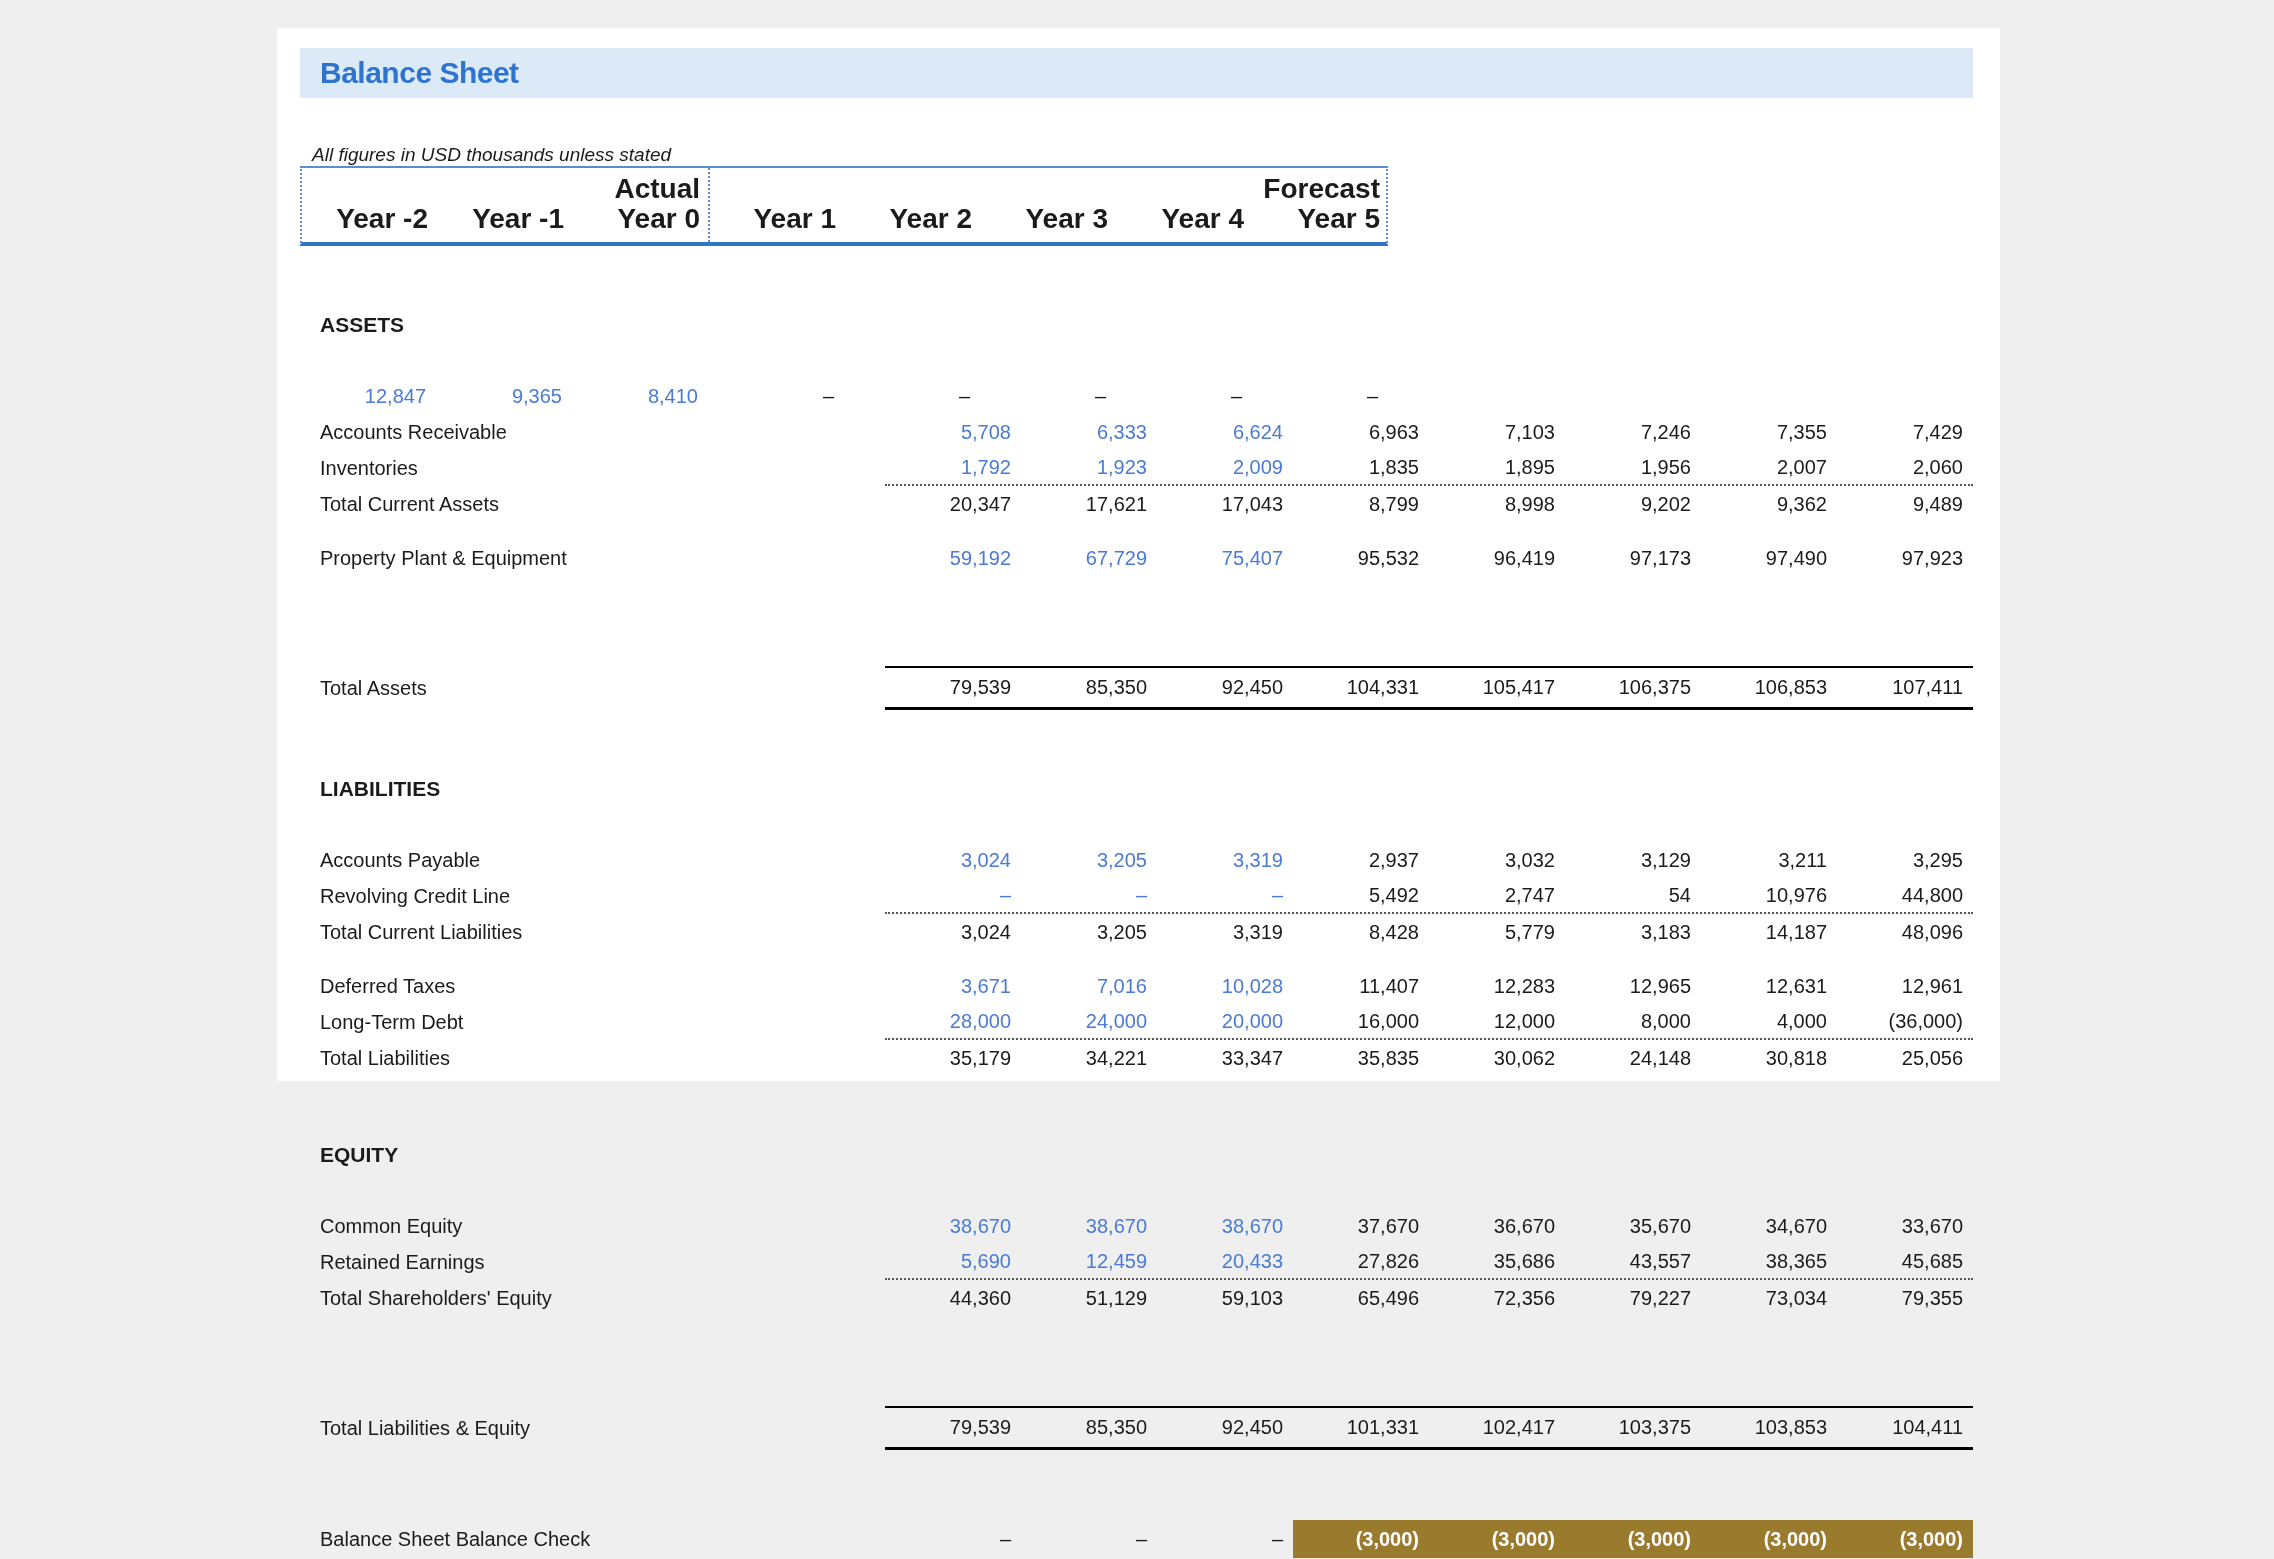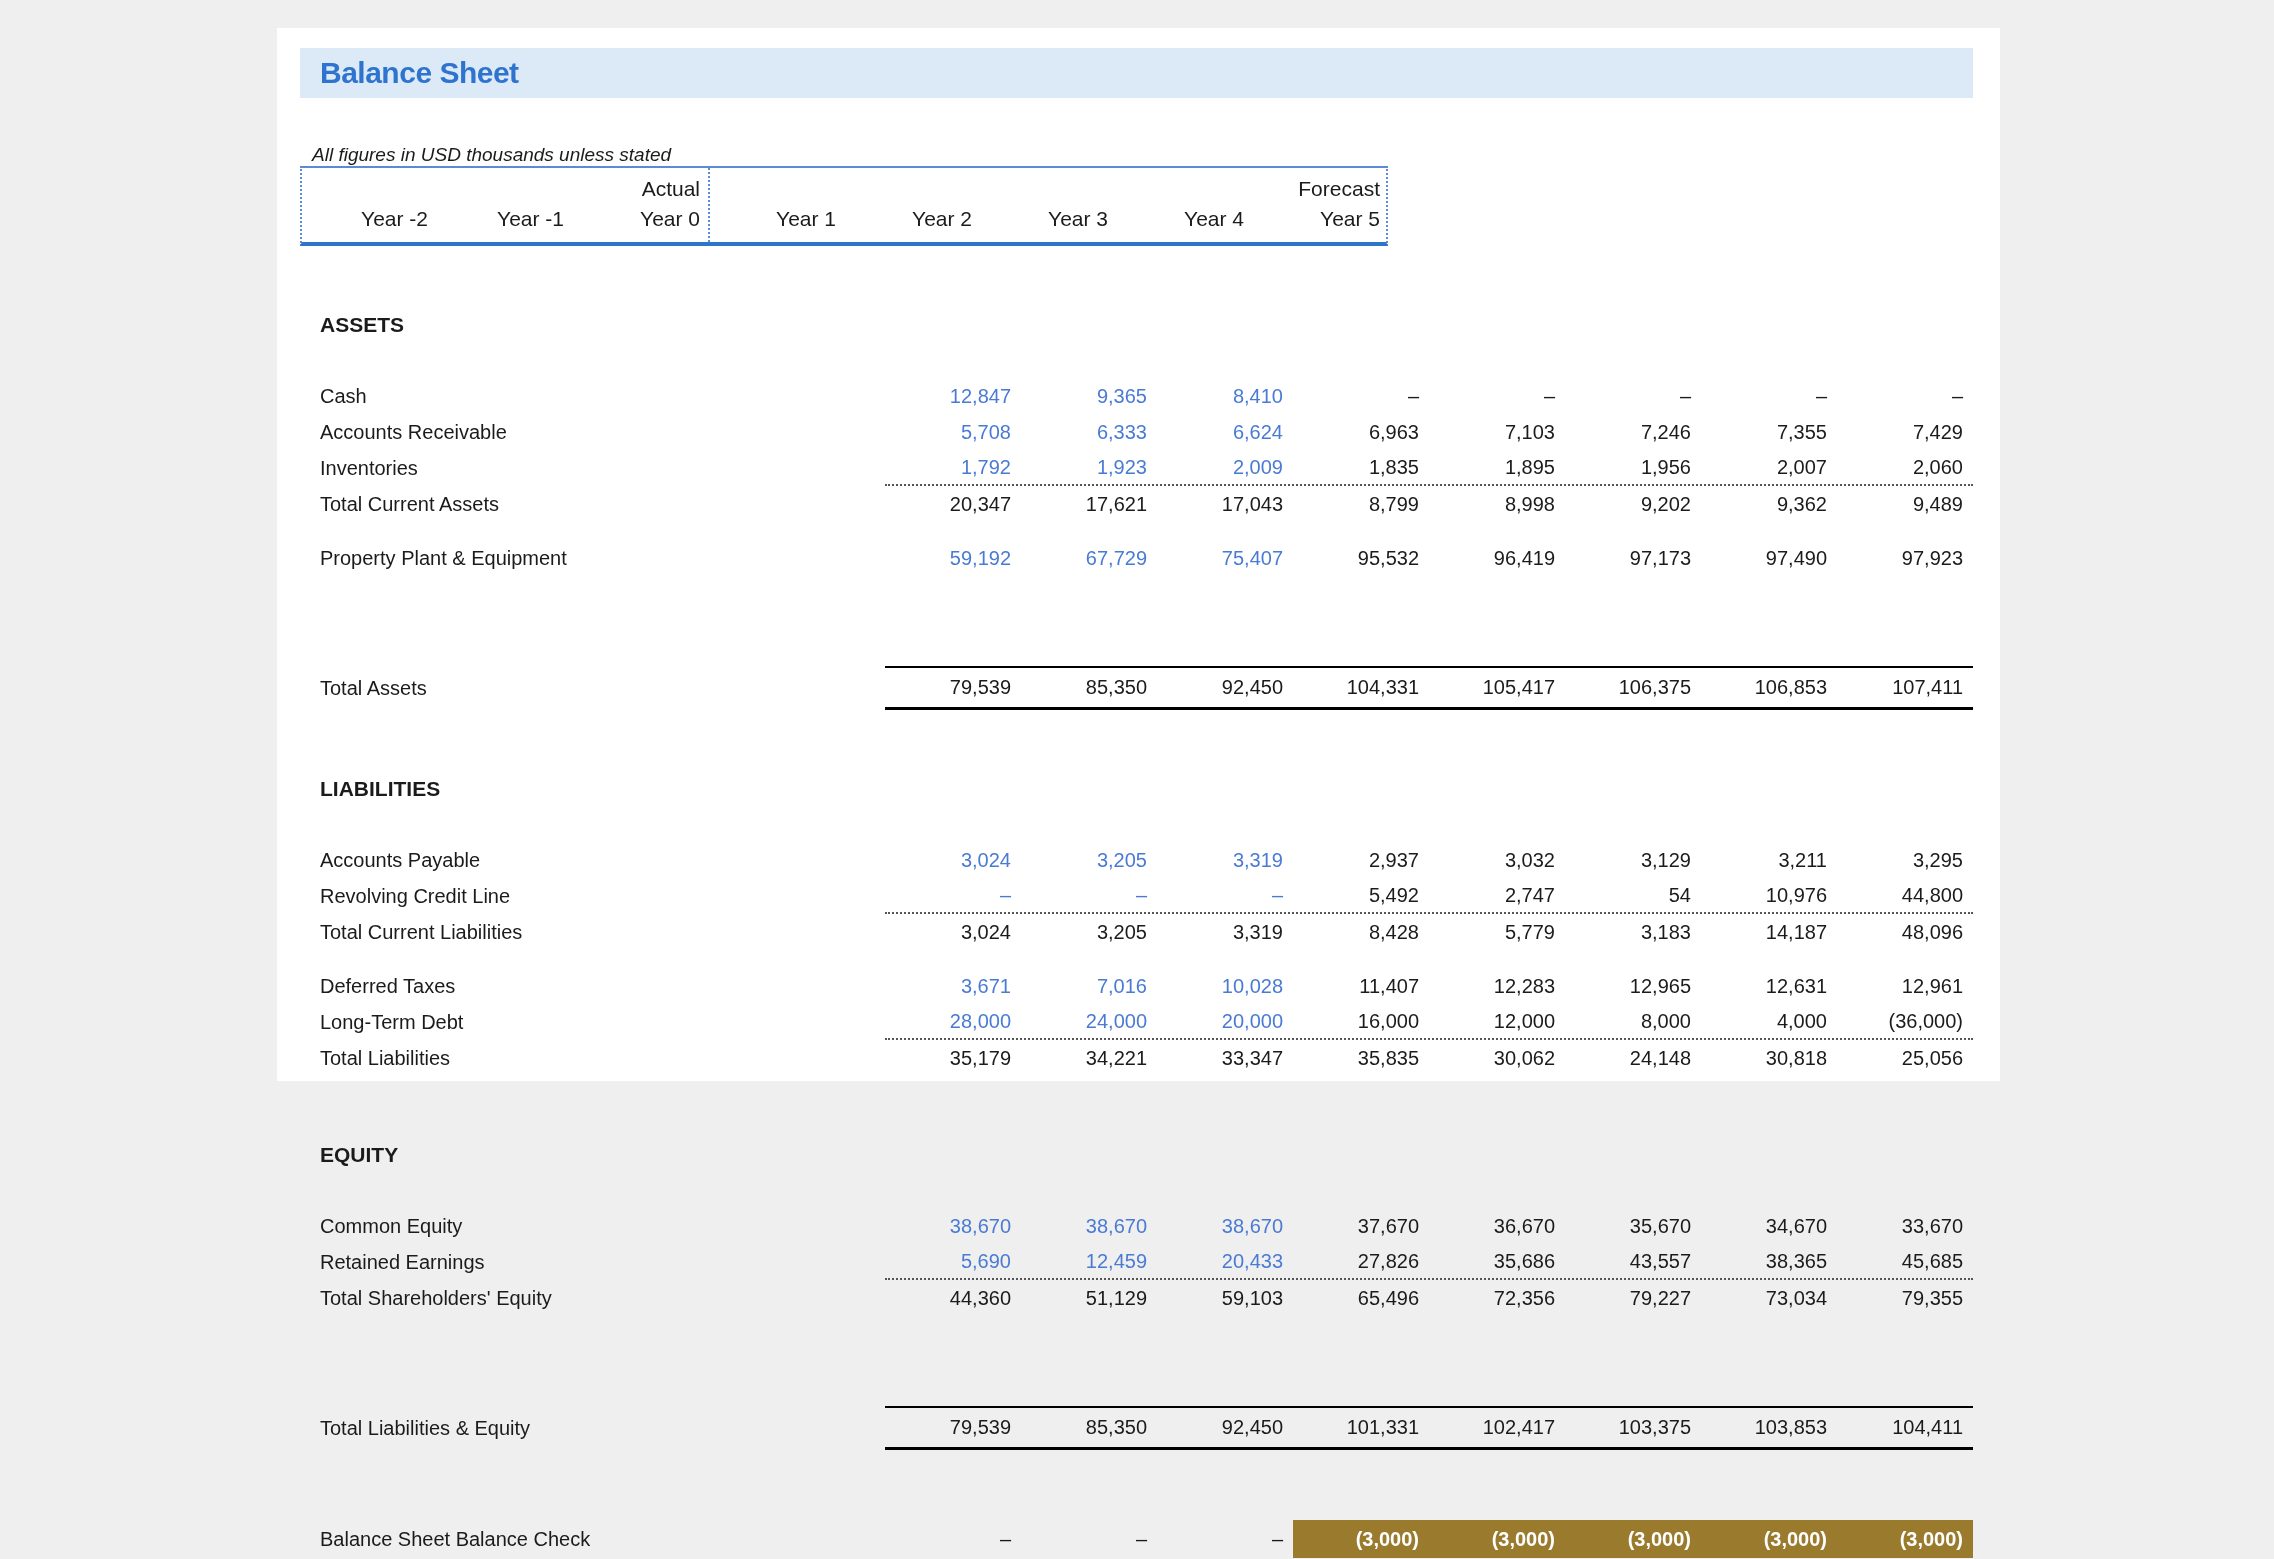--- a/index.html
+++ b/index.html
@@ -46,21 +46,21 @@
     border-top:2px solid var(--box-border);
     border-bottom:4px solid var(--box-bottom);
     padding:6px 0 8px 0;
   }
   .colhead-box .divider{
     position:absolute;left:406px;top:0;bottom:0;
     border-left:2px dotted var(--box-border);
   }
   .colhead-grid{display:grid;grid-template-columns:repeat(8,136px);}
   .colhead-grid .h{
-    text-align:right;padding-right:10px;font-weight:normal;font-size:21px;line-height:30px;
+    text-align:right;padding-right:10px;font-weight:bold;font-size:28px;line-height:30px;
   }
   .span-note{grid-column:3;}
   .span-note2{grid-column:8;}
 
   .section-title{
     margin:66px 0 40px 0;padding-left:20px;
     font-weight:bold;font-size:21px;line-height:26px;
   }
 
   .row{display:flex;height:36px;align-items:stretch;font-size:20px;}
@@ -116,21 +116,20 @@
           <div class="h">Year 3</div>
           <div class="h">Year 4</div>
           <div class="h">Year 5</div>
         </div>
       </div>
     </div>
 
     <div>
         <div class="section-title">ASSETS</div>
         <div class="row">
-          <div class="label">Cash</div>
           <div class="nums">
             <div class="num hist">12,847</div>
             <div class="num hist">9,365</div>
             <div class="num hist">8,410</div>
             <div class="num">–</div>
             <div class="num">–</div>
             <div class="num">–</div>
             <div class="num">–</div>
             <div class="num">–</div>
           </div>

